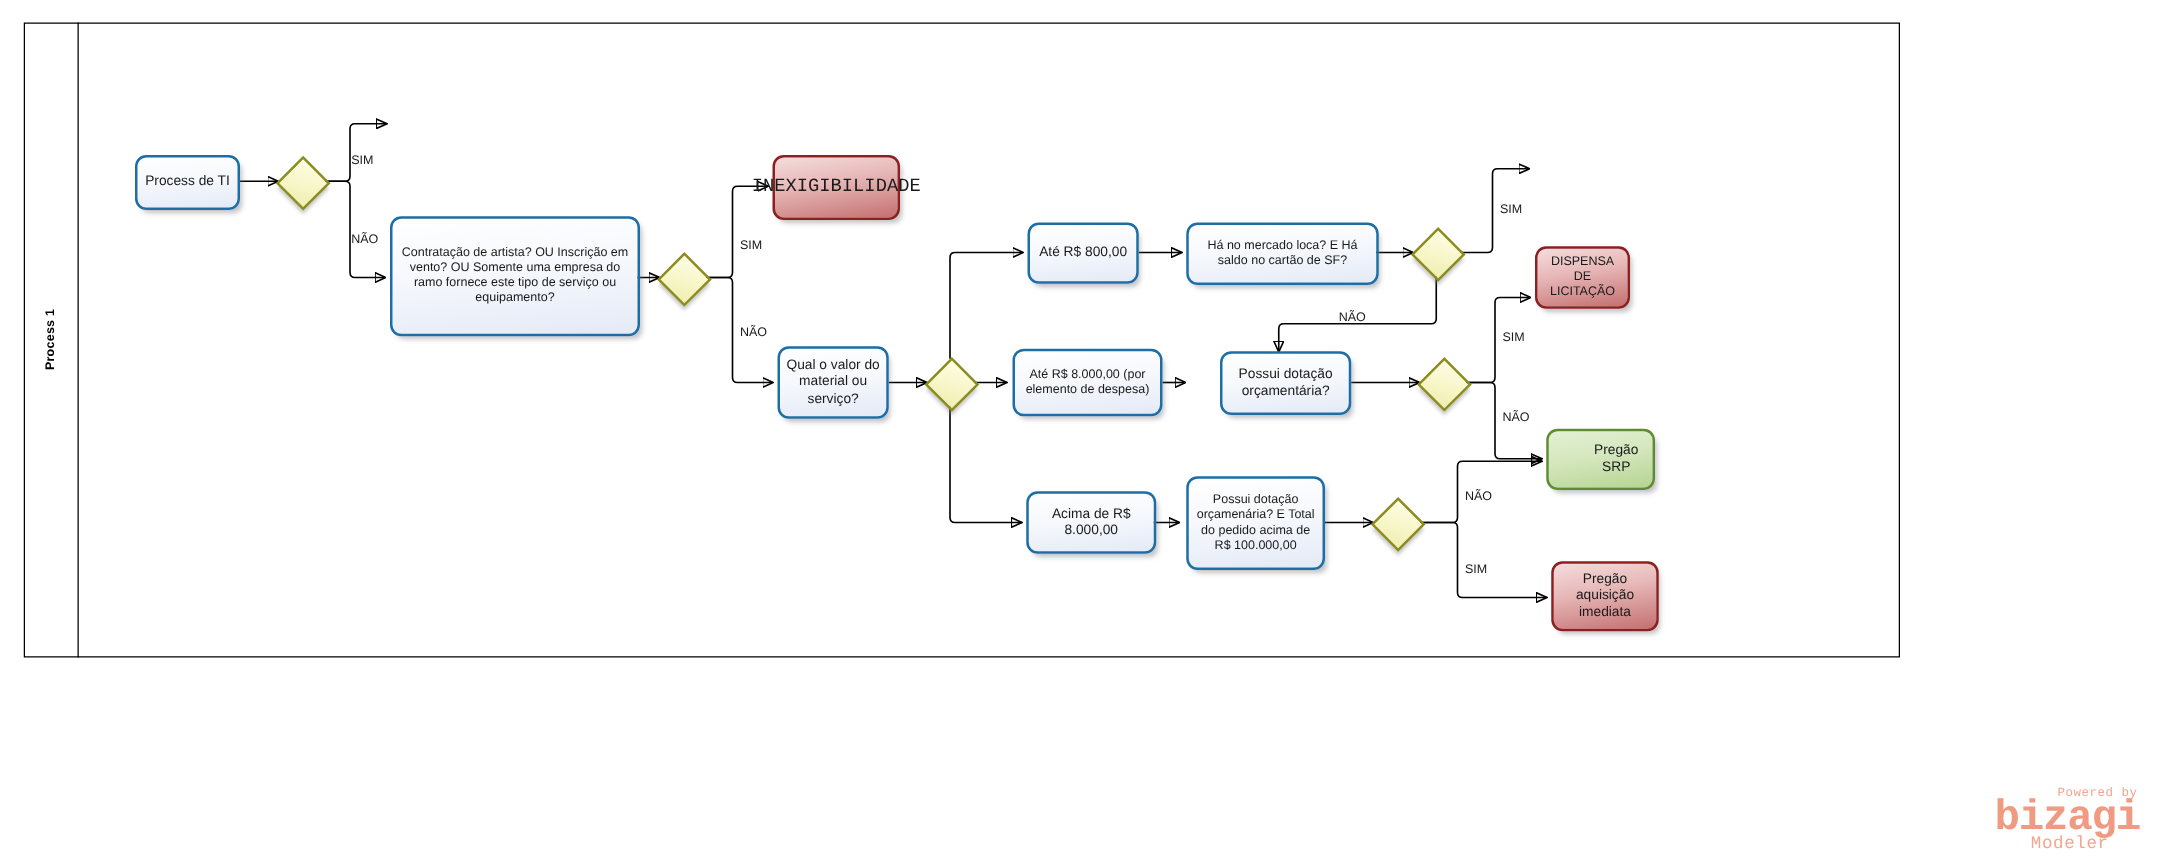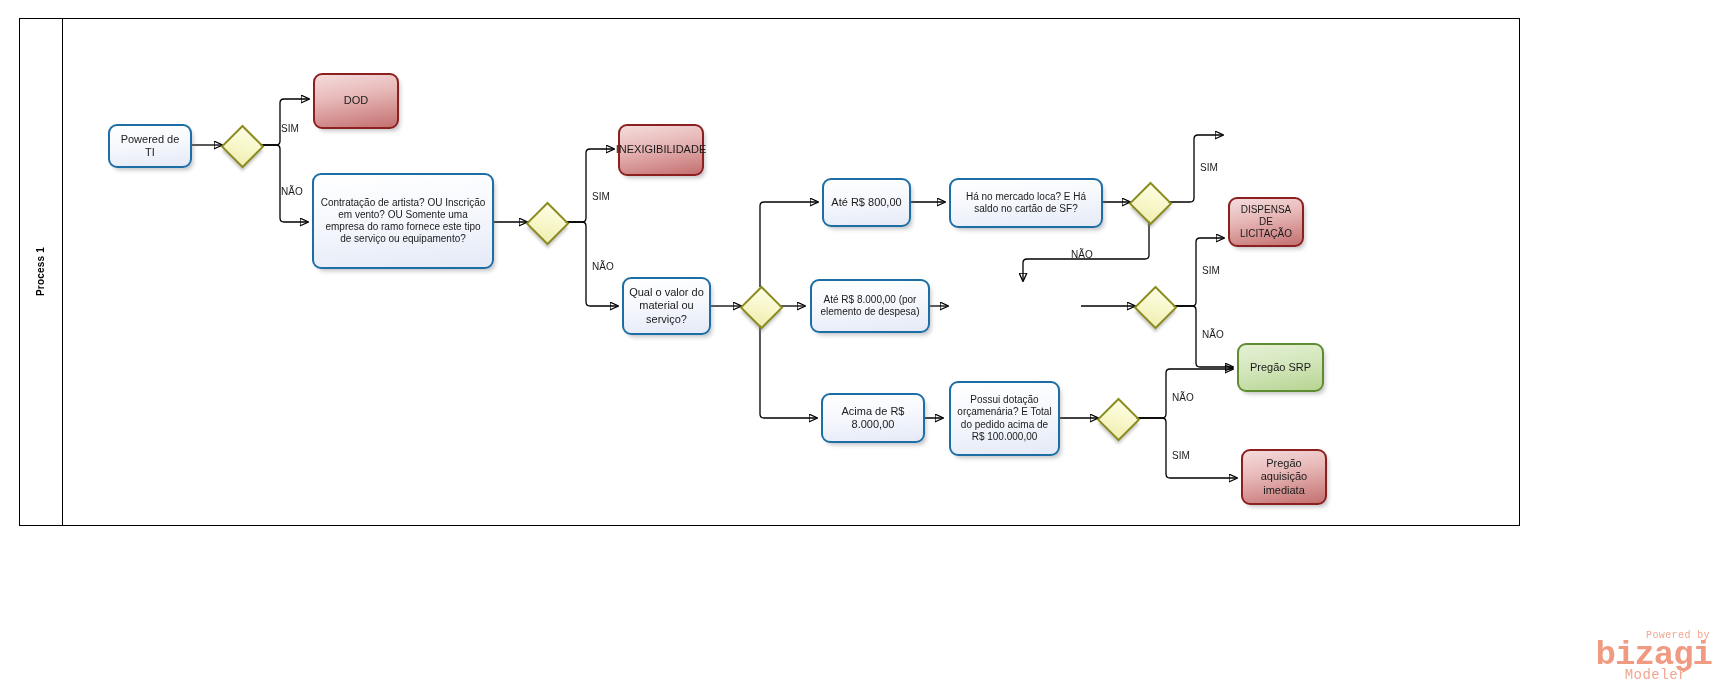--- a/index.html
+++ b/index.html
@@ -81,20 +81,21 @@
     background: linear-gradient(170deg, #f4dcdc 0%, #e8b9b9 40%, #c47070 100%);
     color: #1a1a1a;
     box-shadow: 3px 4px 4px -2px rgba(120,120,130,0.45);
   }
   
   .task-green {
     border: 2px solid #5f8c32;
     background: linear-gradient(170deg, #e4f0d4 0%, #d4e7bd 45%, #b6d492 100%);
     color: #1a1a1a;
     box-shadow: 3px 4px 4px -2px rgba(120,120,130,0.45);
+    padding-left: 25px;
   }
 
   
   .gateway {
     position: absolute;
     width: 38px;
     height: 38px;
     z-index: 6;
   }
   .gateway .dia {
@@ -235,32 +236,29 @@
   <div class="flow-label" style="left:1200px; top:162px;">SIM</div>
   <div class="flow-label" style="left:1071px; top:249px;">NÃO</div>
 
   <div class="flow-label" style="left:1202px; top:265px;">SIM</div>
   <div class="flow-label" style="left:1202px; top:329px;">NÃO</div>
 
   <div class="flow-label" style="left:1172px; top:392px;">NÃO</div>
   <div class="flow-label" style="left:1172px; top:450px;">SIM</div>
 
   <div class="node task-blue" style="left:108px; top:124px; width:84px; height:44px; font-size:11px;">
-    <span class="lbl">Powered de TI</span>
-  </div>
-
-  <div class="node task-red" style="left:313px; top:73px; width:86px; height:56px; font-size:11px;">
-    <span class="lbl">DOD</span>
-  </div>
-
-  <div class="node task-blue" style="left:312px; top:173px; width:182px; height:96px; font-size:10px;">
+    <span class="lbl">Process de TI</span>
+  </div>
+
+
+  <div class="node task-blue" style="left:312px; top:173px; width:200px; height:96px; font-size:10px;">
     <span class="lbl">Contratação de artista? OU Inscrição em vento? OU Somente uma empresa do ramo fornece este tipo de serviço ou equipamento?</span>
   </div>
 
-  <div class="node task-red" style="left:618px; top:124px; width:86px; height:52px; font-size:11px;">
+  <div class="node task-red" style="left:618px; top:124px; width:102px; height:52px; font-size:15px;font-family:Liberation Mono, monospace;">
     <span class="lbl">INEXIGIBILIDADE</span>
   </div>
 
   <div class="node task-blue" style="left:622px; top:277px; width:89px; height:58px; font-size:11px;align-items:center;">
     <span class="lbl">Qual o valor do material ou serviço?</span>
   </div>
 
   <div class="node task-blue" style="left:822px; top:178px; width:89px; height:49px; font-size:11px;">
     <span class="lbl">Até R$ 800,00</span>
   </div>
@@ -270,20 +268,23 @@
   </div>
 
   <div class="node task-blue" style="left:821px; top:393px; width:104px; height:50px; font-size:11px;">
     <span class="lbl">Acima de  R$ 8.000,00</span>
   </div>
 
   <div class="node task-blue" style="left:949px; top:178px; width:154px; height:50px; font-size:10px;">
     <span class="lbl">Há no mercado loca? E Há saldo no cartão de SF?</span>
   </div>
 
+  <div class="node task-blue" style="left:976px; top:281px; width:105px; height:51px; font-size:11px;">
+    <span class="lbl">Possui dotação orçamentária?</span>
+  </div>
 
   <div class="node task-blue" style="left:949px; top:381px; width:111px; height:75px; font-size:10px;">
     <span class="lbl">Possui dotação orçamenária? E Total do pedido acima de R$ 100.000,00</span>
   </div>
 
 
   <div class="node task-red" style="left:1228px; top:197px; width:76px; height:50px; font-size:10px;align-items:center;">
     <span class="lbl">DISPENSA DE LICITAÇÃO</span>
   </div>
 

